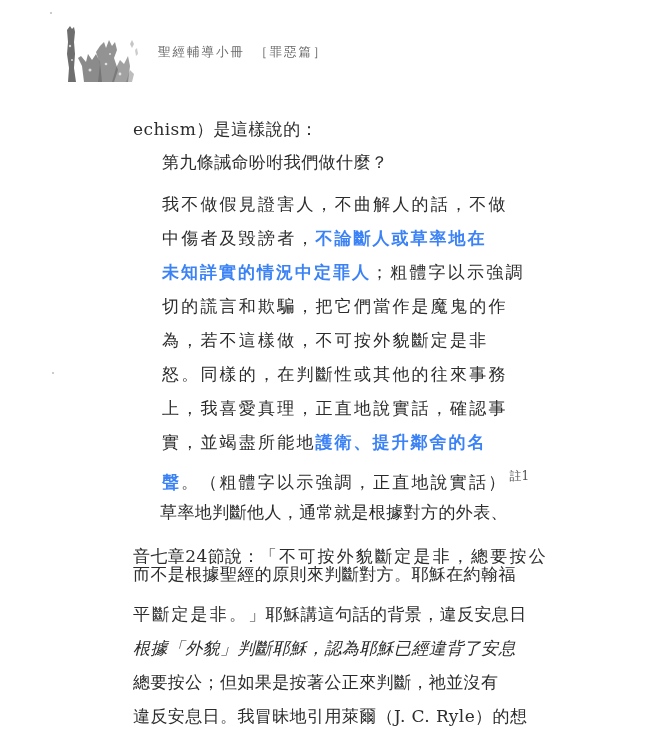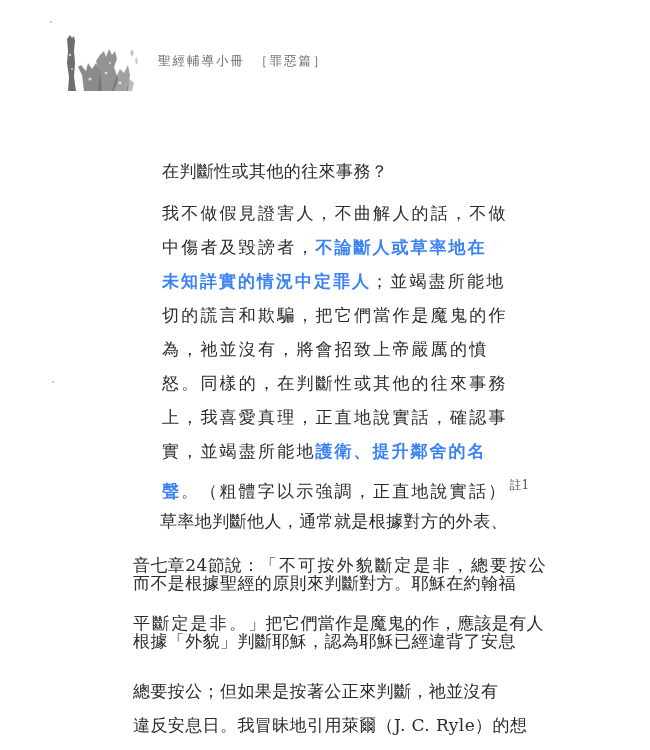--- a/index.html
+++ b/index.html
@@ -11,21 +11,21 @@
       width: 650px;
       height: 750px;
       position: relative;
       overflow: hidden;
       font-family: "DejaVu Serif", "Liberation Serif", serif;
       color: #2a2a2a;
     }
     .page {
       position: absolute;
       left: 0; top: 0;
-      width: 650px; height: 610px; margin-top: 9px;
+      width: 650px; height: 610px;
     }
     
     .running-header {
       position: absolute;
       left: 62px;
       top: 24px;
       height: 62px;
       display: flex;
       align-items: center;
     }
@@ -107,39 +107,40 @@
           <circle cx="48" cy="30" r="1"></circle>
             <circle cx="58" cy="50" r="1.4"></circle>
         </g>
       </svg>
     </div>
     <div class="header-title">
       <span>聖經輔導小冊</span><span class="bracketed">［罪惡篇］</span>
     </div>
   </div>
 
-  <div class="line quote-line" style="top:152px;">在判斷性或其他的往來事務？</div>
+  <div class="line body-line" style="top:119px;">echism）是這樣說的：</div>
+  <div class="line quote-line" style="top:152px;">第九條誡命吩咐我們做什麼？</div>
 
   <div>
     <div class="line quote-line kaiti" style="top:194px;">我不做假見證害人，不曲解人的話，不做</div>
     <div class="line quote-line kaiti" style="top:228px;"><span>中傷者及毀謗者，</span><span class="bold">不論斷人或草率地在</span></div>
-    <div class="line quote-line kaiti" style="top:262px;"><span class="bold">未知詳實的情況中定罪人</span><span>；並竭盡所能地</span></div>
+    <div class="line quote-line kaiti" style="top:262px;"><span class="bold">未知詳實的情況中定罪人</span><span>；粗體字以示強調</span></div>
     <div class="line quote-line kaiti" style="top:296px;text-align:center;">切的謊言和欺騙，把它們當作是魔鬼的作</div>
-    <div class="line quote-line kaiti" style="top:330px;">為，祂並沒有，將會招致上帝嚴厲的憤</div>
+    <div class="line quote-line kaiti" style="top:330px;">為，若不這樣做，不可按外貌斷定是非</div>
     <div class="line quote-line kaiti" style="top:364px;">怒。同樣的，在判斷性或其他的往來事務</div>
     <div class="line quote-line kaiti" style="top:398px;">上，我喜愛真理，正直地說實話，確認事</div>
     <div class="line quote-line kaiti" style="top:432px;"><span>實，並竭盡所能地</span><span class="bold">護衛</span><span class="bold">、</span><span class="bold">提升鄰舍的名</span></div>
     <div class="line quote-line kaiti" style="top:466px;"><span class="bold">聲</span><span>。（粗體字以示強調，正直地說實話）</span><sup class="note-mark">註1</sup></div>
   </div>
 
   <div>
     <div class="line indent-line" style="top:502px;">草率地判斷他人，通常就是根據對方的外表、</div>
     <div class="line body-line" style="top:564px;">而不是根據聖經的原則來判斷對方。耶穌在約翰福</div>
     <div class="line body-line" style="top:546px;"><span>音七章24節說：</span><span class="kaiti">「不可按外貌斷定是非，總要按公</span></div>
-    <div class="line body-line" style="top:604px;"><span class="kaiti">平斷定是非。</span><span>」把它們當作是魔鬼的作，應該是有人</span></div>
-    <div class="line body-line" style="top:622px;">根據「外貌」判斷耶穌，認為耶穌已經違背了安息</div>
+    <div class="line body-line" style="top:604px;"><span class="kaiti">平斷定是非。</span><span>」耶穌講這句話的背景，違反安息日</span></div>
+    <div class="line body-line" style="top:638px;font-style:italic;">根據「外貌」判斷耶穌，認為耶穌已經違背了安息</div>
     <div class="line body-line" style="top:672px;">總要按公；但如果是按著公正來判斷，祂並沒有</div>
     <div class="line body-line" style="top:706px;">違反安息日。我冒昧地引用萊爾（J. C. Ryle）的想</div>
   </div>
 
   <div class="speck" style="left:52px; top:372px;"></div>
   <div class="speck" style="left:50px; top:12px;"></div>
 </div>
 
 </body></html>

